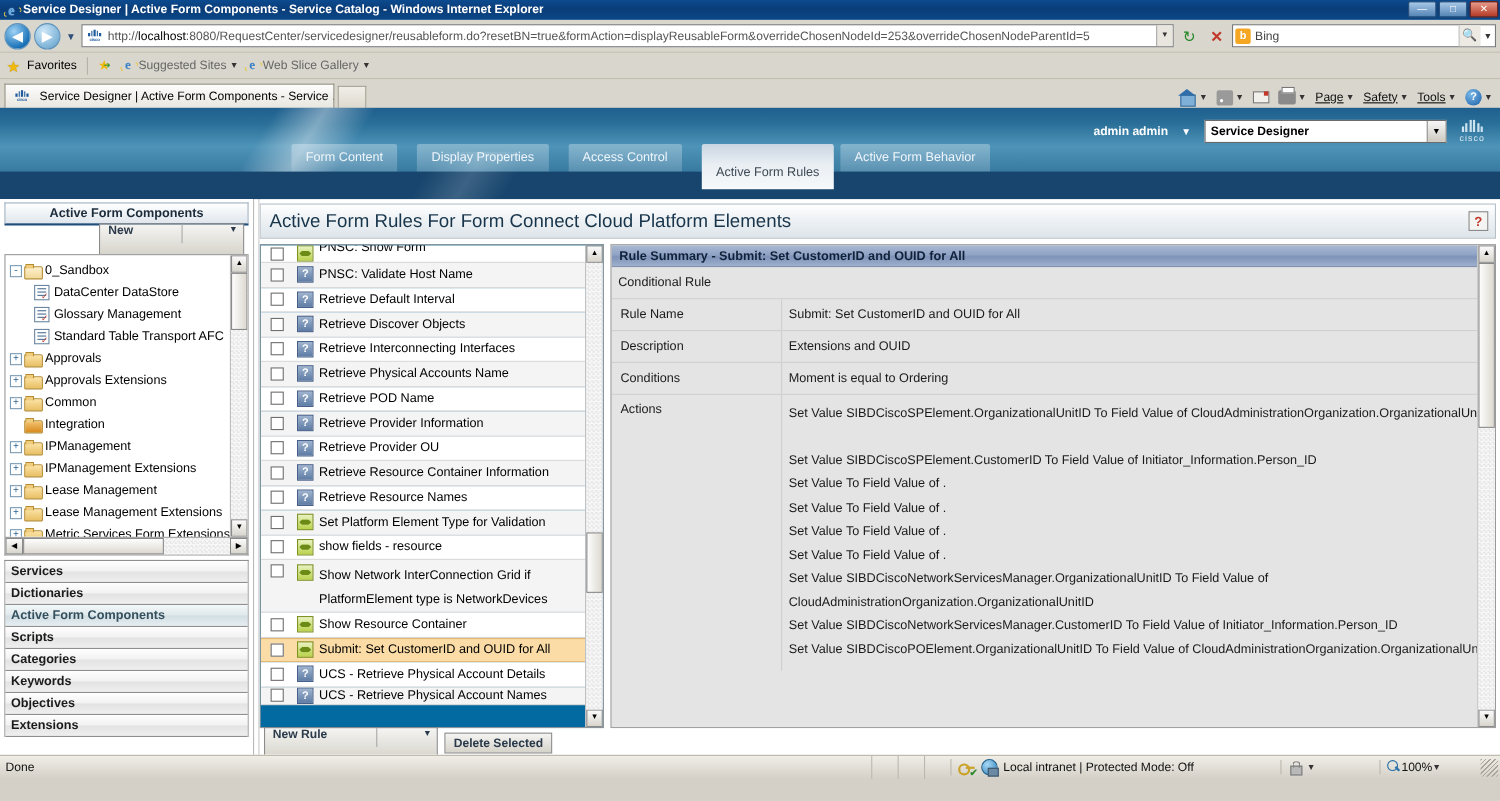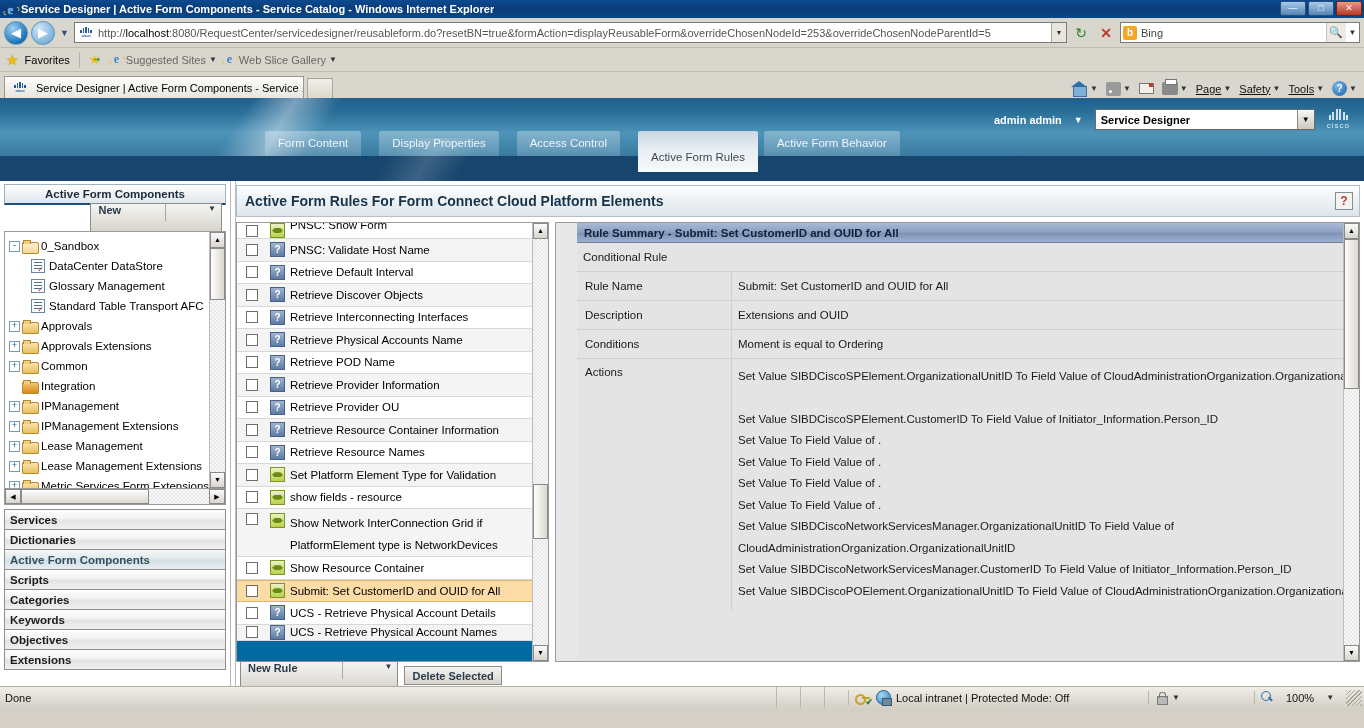--- a/index.html
+++ b/index.html
@@ -350,21 +350,21 @@
 
   
   .content { flex: 1; display: flex; flex-direction: column; background:#fff; overflow:hidden; }
   .content-head {
     height: 32px; margin: 4px 4px 0 0;
     background: linear-gradient(to bottom,#ffffff 0%,#eef2f5 45%,#dde5ea 100%);
     border: 1px solid #b4bfc8;
     display: flex; align-items: center; justify-content: space-between;
     padding: 0 6px 0 8px;
   }
-  .content-head .ch-title { font-size: 14px; font-weight: bold; color: #17344a; }
+  .content-head .ch-title { font-size: 17px; font-weight: normal; color: #17344a; }
   .help-btn {
     width: 18px; height: 18px; background: #f4f4f2; border: 1px solid #8a8a8a;
     color: #c0392b; font-weight: bold; font-size: 12px; text-align: center; line-height: 16px;
   }
   .content-body { flex: 1; display: flex; padding: 5px 4px 0 0; gap: 6px; overflow:hidden; }
 
   
   .rules-panel { width: 313px; flex: none; border: 1px solid #9a9a9a;
     display: flex; background: #0369a1; overflow: hidden; }
   .rules-list { flex: 1; overflow: hidden; }
@@ -391,21 +391,21 @@
     content:""; position:absolute; left:1px; top:4px; width:11px; height:5px;
     background:#6c8a16; transform: skewX(0deg);
     clip-path: polygon(0 50%, 25% 0, 75% 0, 100% 50%, 75% 100%, 25% 100%);
   }
   .rule-row .name-cell { flex:1; padding-left: 2px; padding-right:4px; line-height:14px; }
   .rule-row.two { min-height: 45px; align-items: flex-start; padding-top: 3px; }
   .rule-row.two .cb-cell, .rule-row.two .ico-cell { padding-top: 1px; }
 
   
   .summary-panel { flex: 1; border: 1px solid #9a9a9a; display: flex; overflow:hidden; background:#e8e8e8; }
-  .summary-inner { flex: 1; display:flex; flex-direction: column; overflow:hidden;padding-left:21px; }
+  .summary-inner { flex: 1; display:flex; flex-direction: column; overflow:hidden; }
   .summary-head {
     height: 20px; flex:none;
     background: linear-gradient(to bottom,#aab9d4 0%,#8fa3c4 45%,#7e93b8 55%,#9fb0cd 100%);
     color: #11213a; font-weight: bold; font-size: 11.5px;
     display: flex; align-items: center; padding-left: 7px;
     border-bottom: 1px solid #6c80a3;
   }
   .summary-grid { flex:1; overflow:hidden; background:#e4e4e4; }
   .srow { display: flex; border-bottom: 1px solid #d0d0d0; }
   .srow .lbl-cell {
@@ -450,22 +450,22 @@
     background:radial-gradient(circle at 35% 30%,#a7d8f5,#2a7fb8);border:1px solid #1c5f8c;position:relative;}
   .globe-ico::after{content:"";position:absolute;right:-2px;bottom:-2px;width:8px;height:6px;
     background:#6b8aa3;border:1px solid #3d566b;}
   .st-zone { flex: 0 0 90px; display:flex; align-items:center; gap:4px;
              border-left:1px solid #bcb8ad; padding-left: 6px; }
   .lock-ico{width:13px;height:13px;position:relative;}
   .lock-ico::before{content:"";position:absolute;left:2px;top:5px;width:9px;height:7px;
     background:#b9b9b9;border:1px solid #7a7a7a;}
   .lock-ico::after{content:"";position:absolute;left:4px;top:1px;width:5px;height:5px;
     border:1.5px solid #7a7a7a;border-bottom:none;border-radius:3px 3px 0 0;}
-  .st-zoom { flex: 0 0 92px; display:flex; align-items:center; gap:12px;
-             border-left:1px solid #bcb8ad; padding-left: 6px; margin-left: 16px; }
+  .st-zoom { flex: 0 0 92px; display:flex; align-items:center; gap:0;
+             border-left:1px solid #bcb8ad; padding-left: 6px; }
   .mag-ico{width:13px;height:13px;position:relative;}
   .mag-ico::before{content:"";position:absolute;left:0;top:0;width:8px;height:8px;
     border:1.5px solid #2a6fa8;border-radius:50%;}
   .mag-ico::after{content:"";position:absolute;left:7px;top:7px;width:5px;height:1.5px;
     background:#2a6fa8;transform:rotate(45deg);}
   .grip { width: 16px; height: 16px; margin-left:auto; margin-right:2px;
     background: repeating-linear-gradient(135deg,#a9a59a 0 1px,transparent 1px 3px); }
 </style>
 </head>
 <body>

